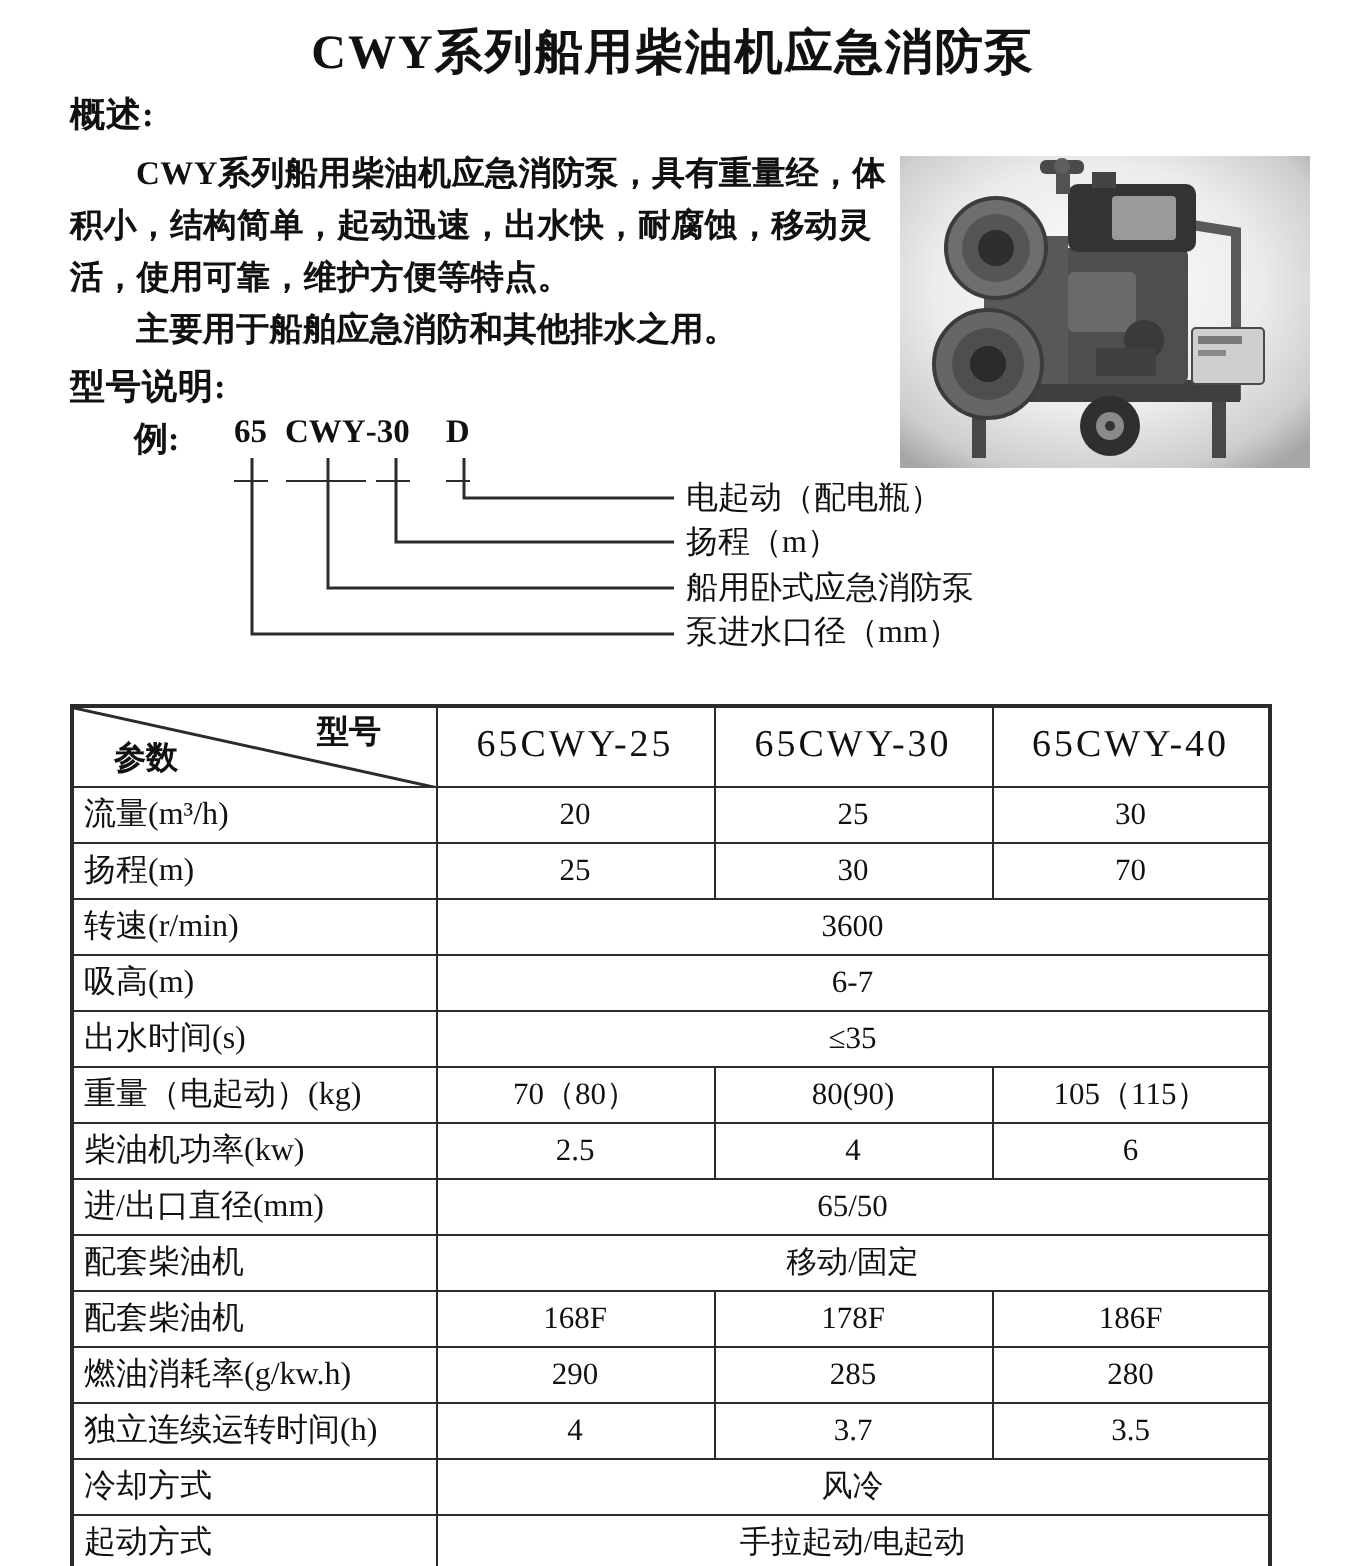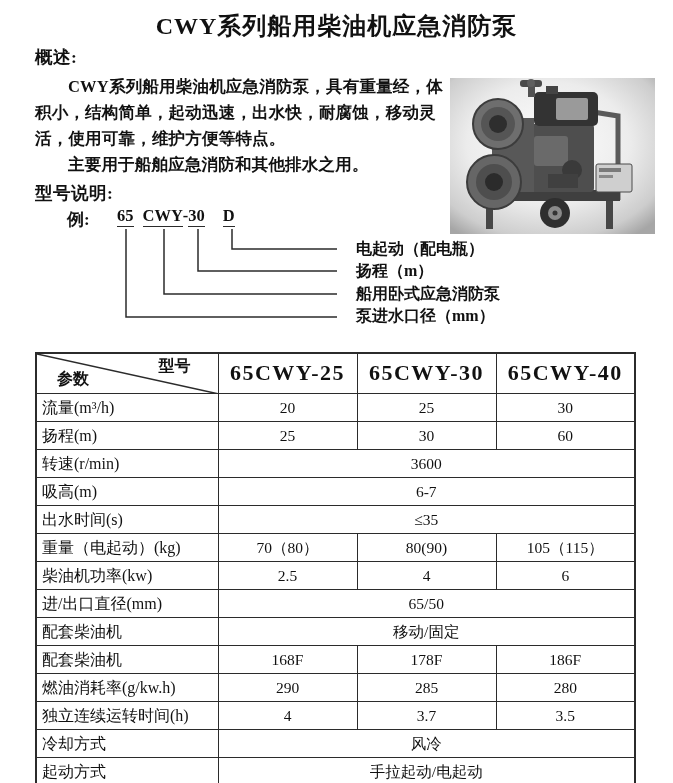--- a/index.html
+++ b/index.html
@@ -11,33 +11,33 @@
   #overview-heading{top:45px;}
   #model-heading{top:181px;}
   #table-heading{top:327px;}
   .paras{position:absolute;left:35px;top:74px;width:424px;font-size:16.5px;
          font-weight:600;line-height:26px;letter-spacing:.2px;}
   .paras p{margin:0;text-indent:2em;}
   .photo{position:absolute;left:450px;top:78px;}
   .diagram-svg{position:absolute;left:0;top:200px;pointer-events:none;}
   .example-label{position:absolute;left:67px;top:208px;font-size:17px;font-weight:bold;}
   #model-code{position:absolute;left:117px;top:206px;font-size:16.5px;display:flex;font-weight:600;}
-  #model-code span{display:inline-block;padding-bottom:0;}
+  #model-code span{display:inline-block;padding-bottom:14px;}
   #model-code span.u{border-bottom:1.6px solid #2b2b2b;}
   #model-code span:nth-child(1){margin-right:9px;}
   #model-code span:nth-child(4){margin-right:18px;}
-  .callout{position:absolute;left:356px;font-size:16px;font-weight:700;white-space:nowrap;}
+  .callout{position:absolute;left:343px;font-size:16px;font-weight:400;white-space:nowrap;}
   #callout-0{top:239px;} #callout-1{top:261px;} #callout-2{top:284px;} #callout-3{top:306px;}
   table.spec{position:absolute;left:35px;top:352px;width:600px;table-layout:fixed;
              border-collapse:collapse;border:2px solid #2b2b2b;}
   .spec th,.spec td{border:1.5px solid #2b2b2b;overflow:hidden;}
   .spec thead tr{height:40px;}
   .spec tbody tr{height:23px;}
   .spec col.c0{width:182px;} .spec col.cv{width:139px;}
-  th.colhead{font-weight:bold;font-size:22px;letter-spacing:1.5px;}
+  th.colhead{font-weight:normal;font-size:19px;letter-spacing:1.5px;}
   td.lbl{text-align:left;padding-left:5px;font-size:16px;font-weight:500;white-space:pre-line;line-height:25px;}
   td.val{text-align:center;font-size:15.5px;white-space:pre-line;line-height:25px;}
   th.corner{position:relative;padding:0;font-weight:bold;}
   th.corner svg{position:absolute;top:0;left:0;}
   .corner-tr{position:absolute;top:2px;right:27px;font-size:16px;}
   .corner-bl{position:absolute;bottom:3px;left:20px;font-size:16px;}
 </style>
 </head>
 <body>
 
@@ -143,21 +143,21 @@
         <tr>
           <td class="lbl">流量(m³/h)</td>
           <td class="val">20</td>
           <td class="val">25</td>
           <td class="val">30</td>
         </tr>
         <tr>
           <td class="lbl">扬程(m)</td>
           <td class="val">25</td>
           <td class="val">30</td>
-          <td class="val">60</td>
+          <td class="val">70</td>
         </tr>
         <tr>
           <td class="lbl">转速(r/min)</td>
           <td class="val" colspan="3">3600</td>
         </tr>
         <tr>
           <td class="lbl">吸高(m)</td>
           <td class="val" colspan="3">6-7</td>
         </tr>
         <tr>

